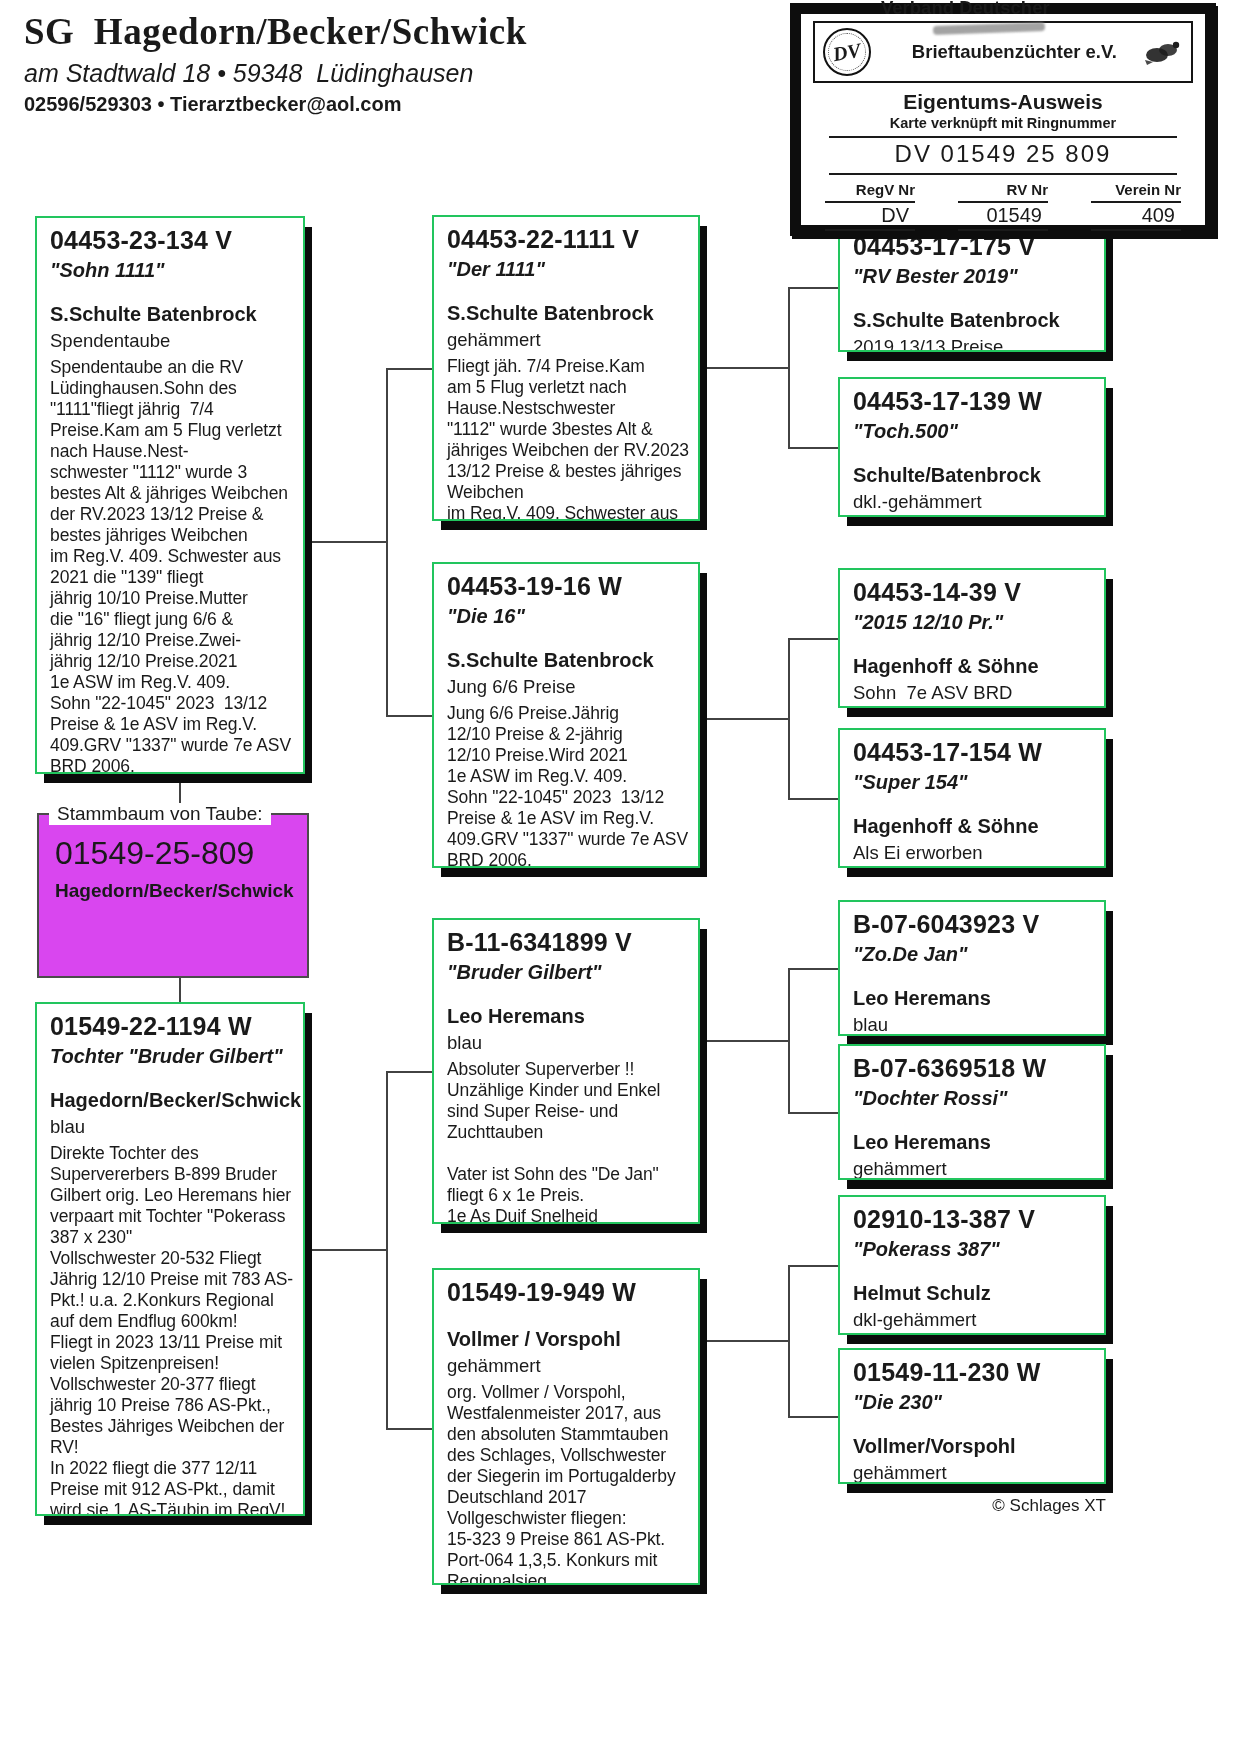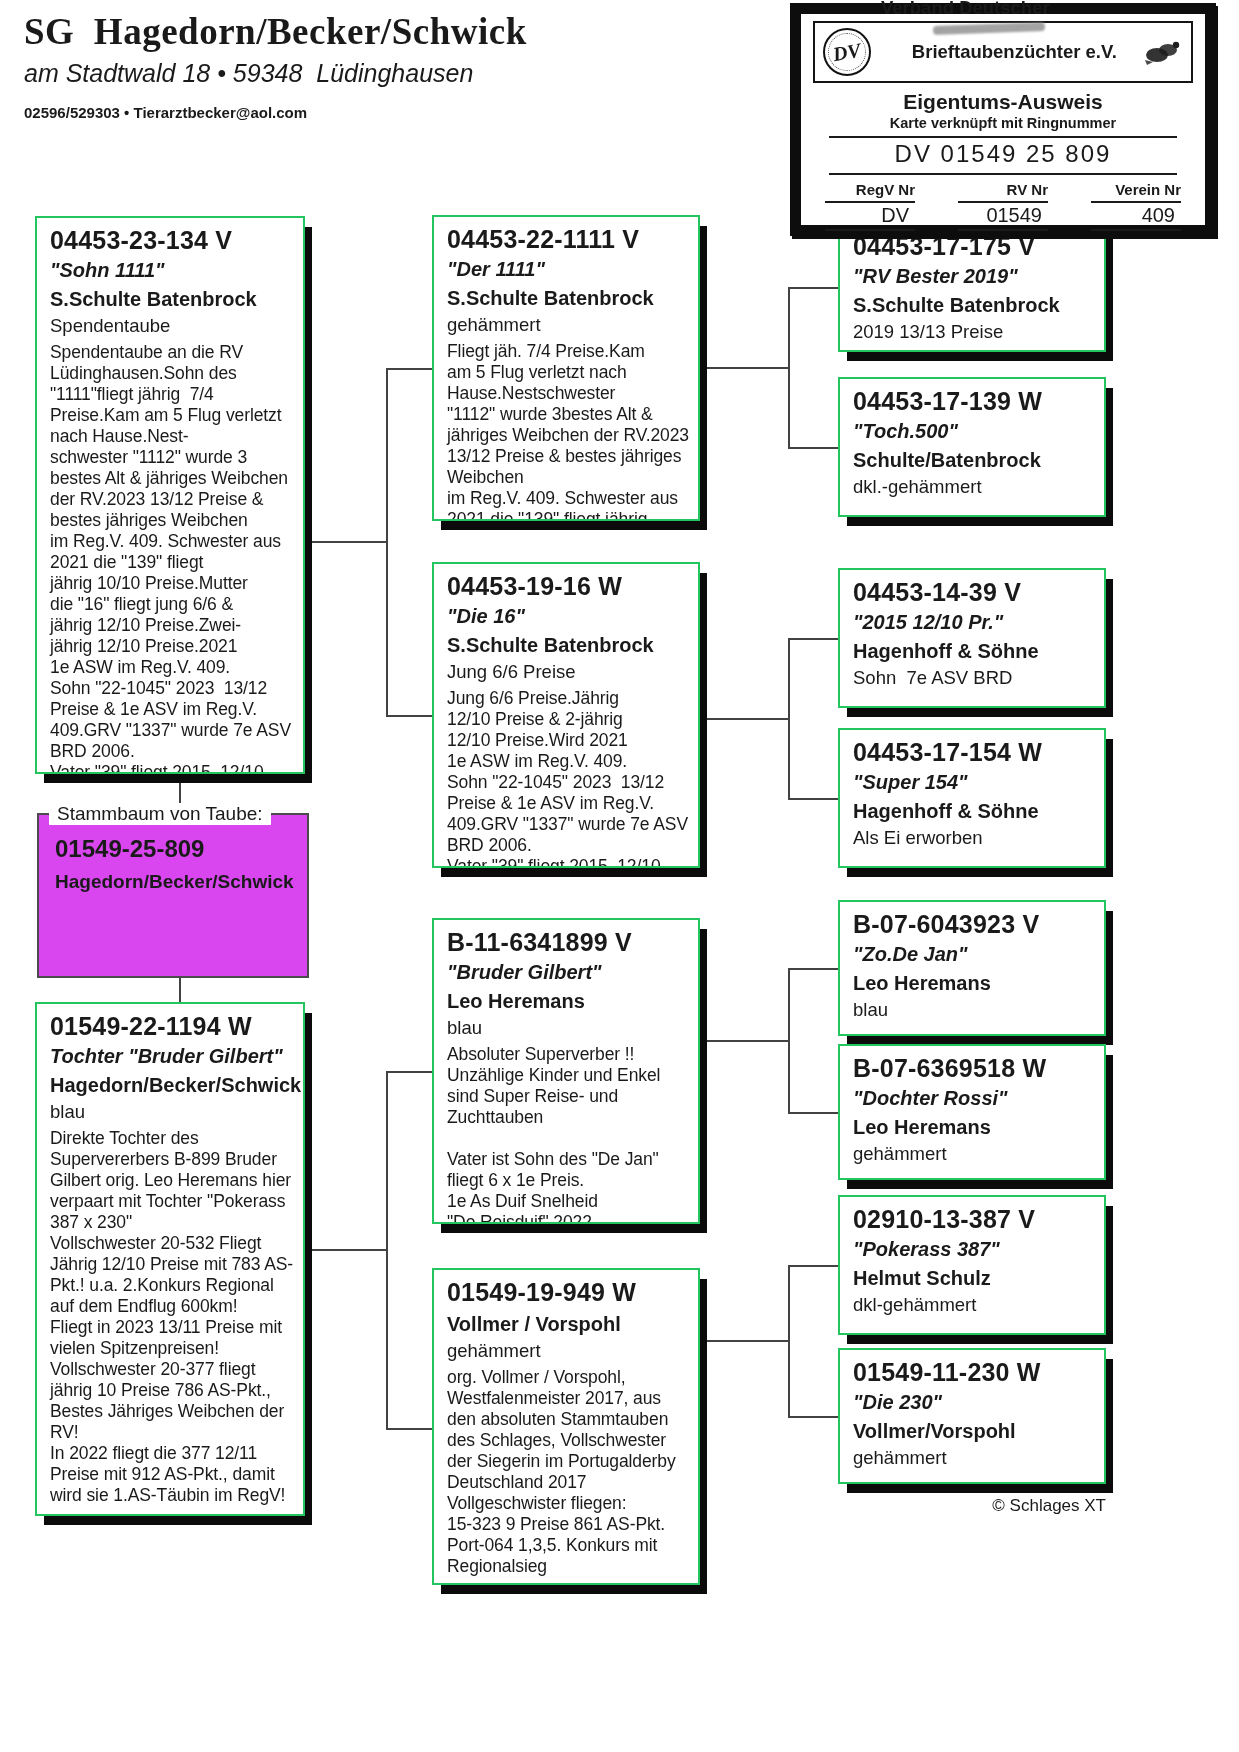--- a/index.html
+++ b/index.html
@@ -2,21 +2,21 @@
 <html><head>
 <meta charset="utf-8">
 <style>
   html,body{margin:0;padding:0;}
   body{width:1239px;height:1752px;position:relative;background:#ffffff;
        font-family:"Liberation Sans", sans-serif;color:#1a1a1a;overflow:hidden;}
   
   .letterhead{position:absolute;left:24px;top:10px;width:530px;text-align:left;}
   .lh-title{font-family:"Liberation Serif", serif;font-weight:700;font-size:37px;white-space:pre;letter-spacing:.5px;}
   .lh-addr{font-style:italic;font-size:25px;margin-top:6px;white-space:pre;}
-  .lh-contact{font-weight:700;font-size:15px;margin-top:16px;white-space:pre;}
+  .lh-contact{font-weight:700;font-size:20px;margin-top:5px;white-space:pre;}
   
   .card{position:absolute;left:790px;top:3px;width:426px;height:233px;background:#fff;
         border:11px solid #0d0d0d;box-sizing:border-box;z-index:10;box-shadow:2px 3px 0 #0d0d0d;}
   .logo-box{margin:7px 12px 0 12px;border:2px solid #141414;height:58px;display:flex;align-items:center;padding:0 8px;position:relative;}
   .dv-circle{width:44px;height:44px;border:2px solid #111;border-radius:50%;flex:0 0 auto;
              display:flex;align-items:center;justify-content:center;position:relative;}
   .dv-circle::after{content:"";position:absolute;inset:3px;border:1px dotted #555;border-radius:50%;}
   .dv-letters{font-family:"Liberation Serif", serif;font-weight:700;font-style:italic;font-size:20px;transform:rotate(-10deg);}
   .assoc{margin-left:10px;font-weight:700;font-size:18.5px;line-height:22px;position:relative;white-space:pre;}
   .smudge{position:absolute;left:52px;top:27px;width:112px;height:9px;background:#8d8d8d;
@@ -29,29 +29,29 @@
   .card-cols{display:flex;justify-content:space-between;margin:6px 24px 0 24px;}
   .card-col{text-align:right;}
   .card-col .lbl{font-weight:700;font-size:15px;}
   .card-col .val{font-size:20px;border-top:2px solid #1a1a1a;border-bottom:2px solid #1a1a1a;
                  margin-top:3px;padding:1px 6px 2px 6px;min-width:78px;}
   
   .pbox{position:absolute;background:#fff;border:2px solid #22c55e;box-sizing:border-box;
         box-shadow:8px 10px 0 -1px #0b0b0b;padding:8px 8px 0 13px;overflow:hidden;z-index:2;}
   .ring{font-size:25px;font-weight:700;line-height:28px;letter-spacing:.2px;white-space:pre;}
   .pname{font-size:20px;font-weight:700;font-style:italic;margin-top:5px;line-height:22px;white-space:pre;}
-  .powner{font-size:20px;font-weight:700;margin-top:7px;line-height:22px;white-space:pre;}
+  .powner{font-size:20px;font-weight:700;margin-top:22px;line-height:22px;white-space:pre;}
   .pnote{font-size:18.5px;margin-top:6px;line-height:20px;white-space:pre;}
   .pbody{font-size:17.5px;line-height:21px;margin-top:6px;white-space:pre-wrap;letter-spacing:-0.1px;}
   .clipline{font-size:17.5px;line-height:21px;white-space:pre;letter-spacing:-0.1px;}
   
   .subject-box{position:absolute;left:37px;top:813px;width:272px;height:165px;background:#d946ef;
                border:2px solid #4b4b4b;box-sizing:border-box;z-index:2;}
   .subject-label{position:absolute;top:-12px;left:10px;background:#fff;padding:0 8px;font-size:19px;white-space:pre;}
-  .subject-ring{font-size:24px;font-weight:700;margin:20px 0 0 16px;}
+  .subject-ring{font-size:32px;font-weight:400;margin:20px 0 0 16px;}
   .subject-owner{font-size:19px;font-weight:700;margin:8px 0 0 16px;}
   
   .hline,.vline{position:absolute;background:#424242;z-index:1;}
   .hline{height:2px;}
   .vline{width:2px;}
   .copyright{position:absolute;left:838px;top:1496px;width:268px;text-align:right;font-size:17px;}
 </style>
 </head>
 <body>
 

